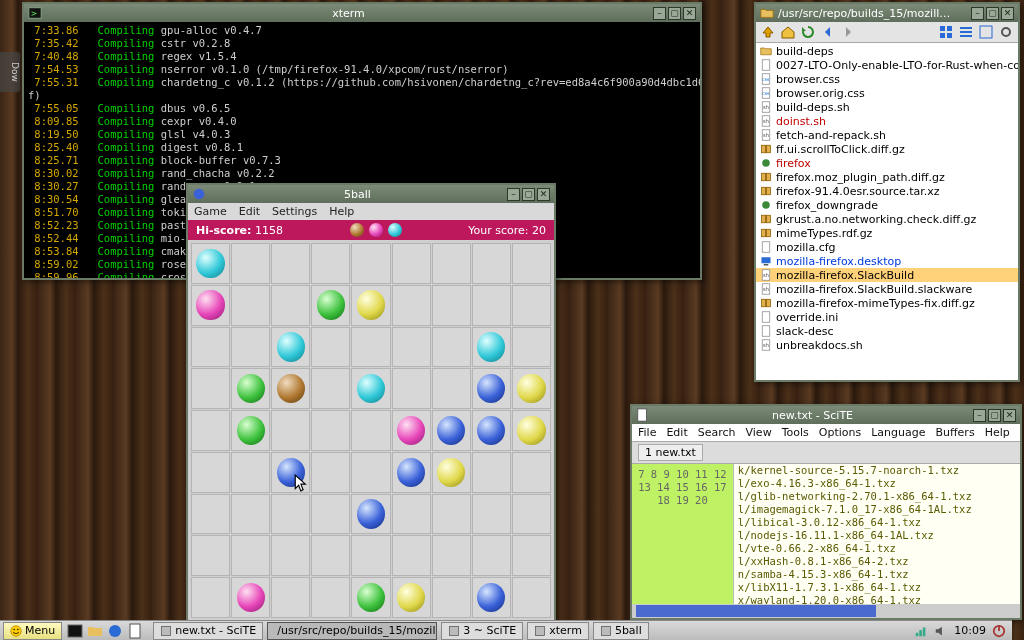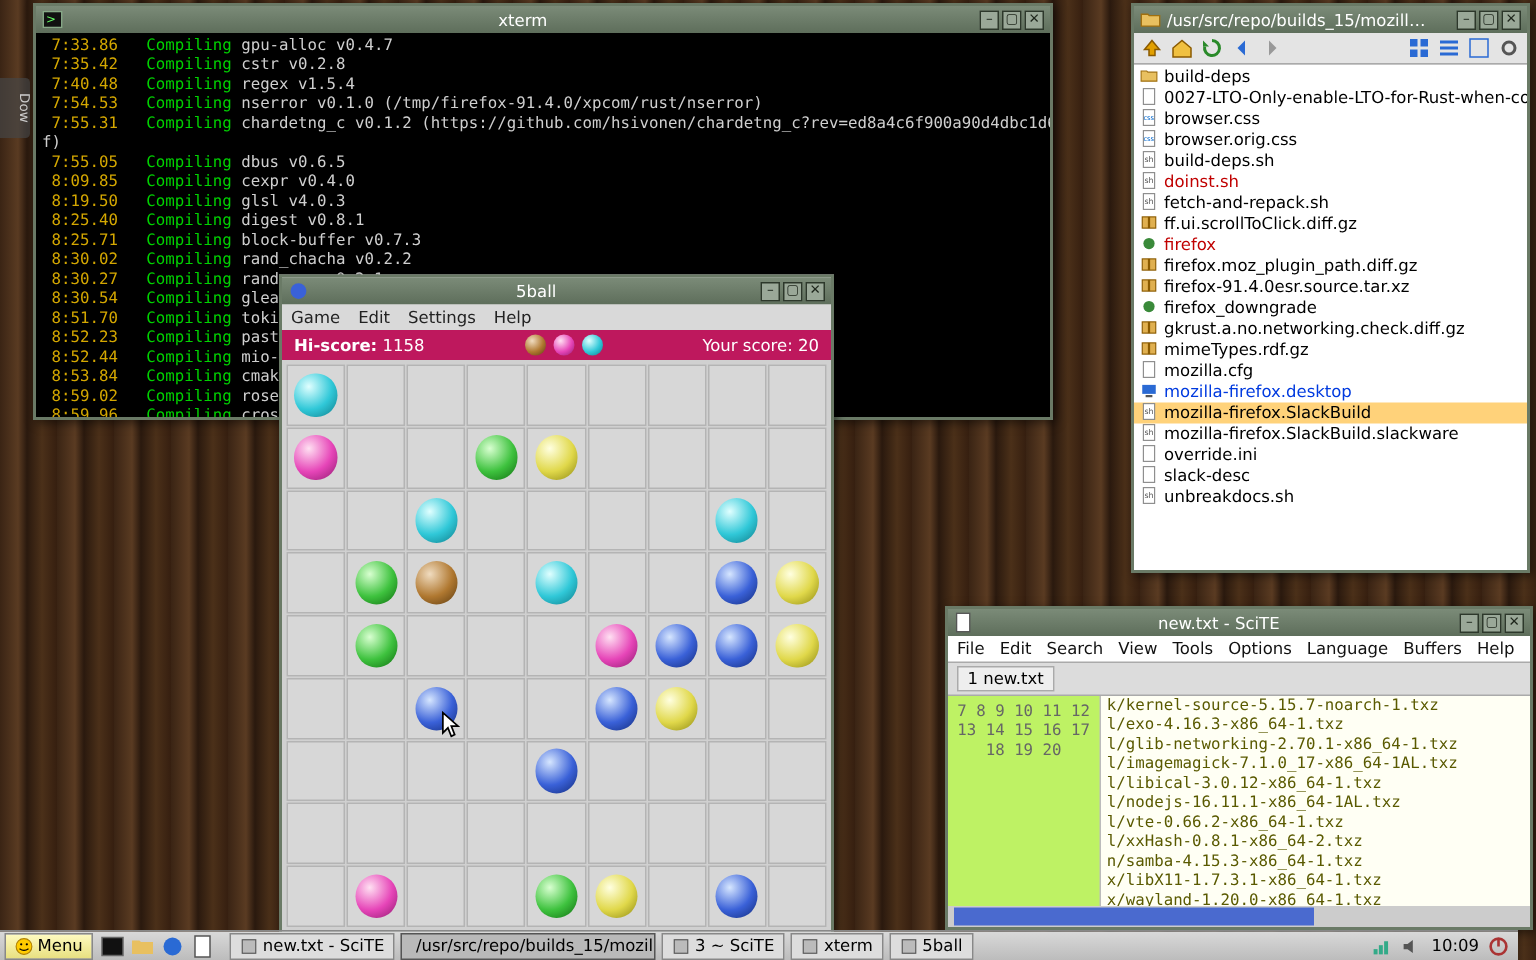--- a/index.html
+++ b/index.html
@@ -39,21 +39,21 @@
   .b-blue   {background:radial-gradient(circle at 34% 30%,#d6e6ff,#3a61d8 55%,#122a78);}
   .b-brown  {background:radial-gradient(circle at 34% 30%,#f0dcc0,#b07830 55%,#5a3a10);}
   .pv{width:14px;height:14px;border-radius:50%}
   .cursor-arrow{position:absolute;width:18px;height:18px;pointer-events:none}
 
   
   #fm { left:754px; top:2px; width:266px; height:380px; }
   #fm .tb{background:#e4e4e4;padding:2px 4px;display:flex;gap:4px;align-items:center;border-bottom:1px solid #aaa}
   #fm .toolico{width:16px;height:16px;display:flex;align-items:center;justify-content:center;cursor:pointer}
   #fm .list{flex:1;background:#fff;overflow:auto;font-size:11px;padding:1px 0}
-  .frow{display:flex;align-items:flex-start;gap:4px;padding:0 4px;height:14px;cursor:pointer}
+  .frow{display:flex;align-items:center;gap:4px;padding:0 4px;height:14px;cursor:pointer}
   .frow.sel{background:#ffd27a}
   .fico{width:12px;height:12px;flex-shrink:0}
   .fname{white-space:nowrap;color:#000}
   .fname.red{color:#c00000}
   .fname.blue{color:#003adf}
 
   
   #scite { left:630px; top:404px; width:392px; height:216px; }
   #scite .menu{background:#ffffff;padding:2px 6px;display:flex;gap:10px;font-size:11px;color:#111;border-bottom:1px solid #aaa}
   #scite .tab{background:#dcdcdc;padding:2px 6px;font-size:11px;border-bottom:1px solid #aaa}
@@ -306,20 +306,27 @@
             <text x="4" y="10" font-size="7" fill="#555">sh</text>
           </svg></span>
         <span class="fname ">mozilla-firefox.SlackBuild</span>
       </div>
       <div class="frow">
         <span class="fico"><svg class="ic" viewBox="0 0 16 16">
             <rect x="3" y="1" width="10" height="14" fill="#fff" stroke="#888"></rect>
             <text x="4" y="10" font-size="7" fill="#555">sh</text>
           </svg></span>
         <span class="fname ">mozilla-firefox.SlackBuild.slackware</span>
+      </div>
+      <div class="frow">
+        <span class="fico"><svg class="ic" viewBox="0 0 16 16">
+            <rect x="2" y="3" width="12" height="10" fill="#e0b050" stroke="#8a5a00"></rect>
+            <rect x="7" y="3" width="2" height="10" fill="#8a5a00"></rect>
+          </svg></span>
+        <span class="fname ">mozilla-firefox-mimeTypes-fix.diff.gz</span>
       </div>
       <div class="frow">
         <span class="fico"><svg class="ic" viewBox="0 0 16 16">
             <rect x="3" y="1" width="10" height="14" fill="#fff" stroke="#888"></rect>
           </svg></span>
         <span class="fname ">override.ini</span>
       </div>
       <div class="frow">
         <span class="fico"><svg class="ic" viewBox="0 0 16 16">
             <rect x="3" y="1" width="10" height="14" fill="#fff" stroke="#888"></rect>

